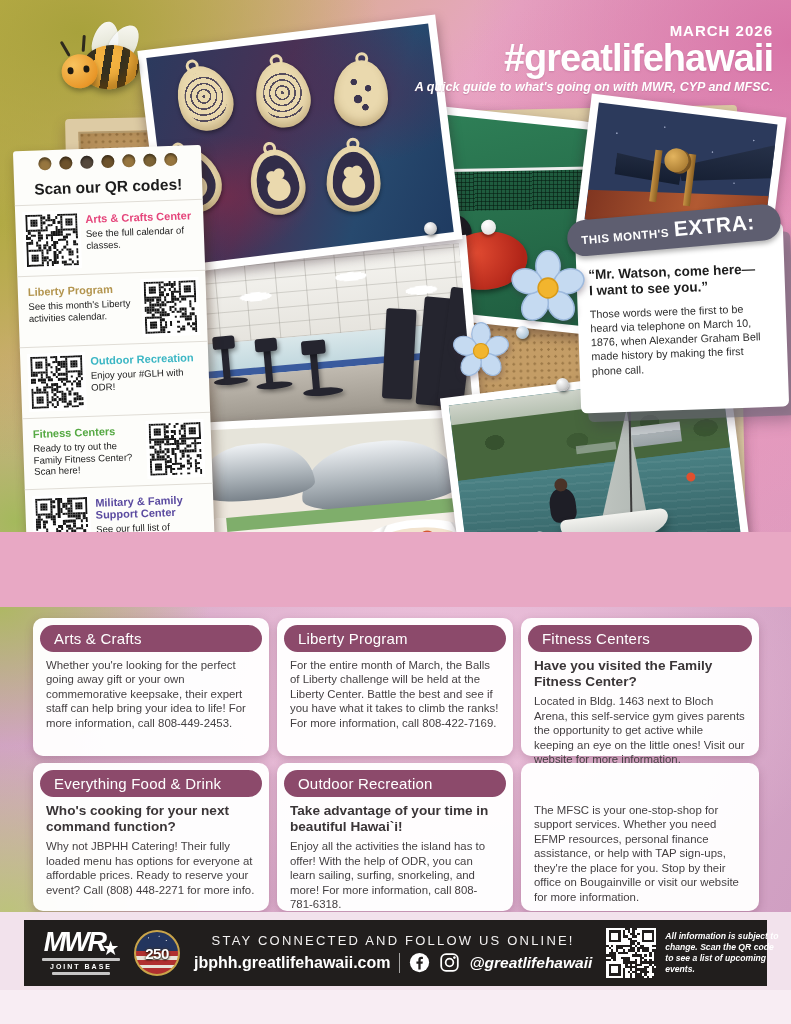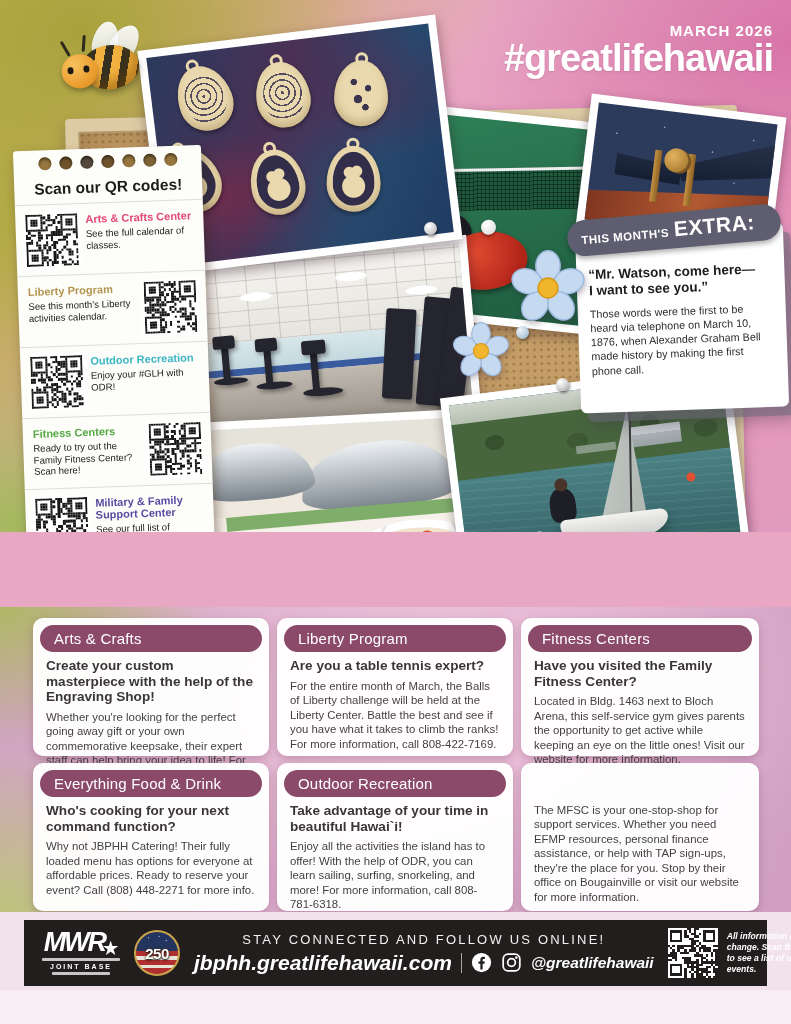--- a/index.html
+++ b/index.html
@@ -193,21 +193,21 @@
   .badge250{width:46px;height:46px;border-radius:50%;border:2px solid #c9a44a;flex:0 0 auto;position:relative;display:flex;align-items:center;justify-content:center;
     background:
       radial-gradient(1.5px 1.5px at 30% 14%,#fff,transparent 60%),
       radial-gradient(1.5px 1.5px at 55% 10%,#fff,transparent 60%),
       radial-gradient(1.5px 1.5px at 72% 20%,#fff,transparent 60%),
       linear-gradient(180deg,#23355e 0 46%,#b03030 46% 58%,#e8e4da 58% 66%,#b03030 66% 78%,#e8e4da 78% 86%,#b03030 86% 100%)}
   .badge250 span{font-size:15px;font-weight:bold;color:#fff;text-shadow:0 1px 2px #000,0 0 3px #5a3c10;letter-spacing:-.5px}
   .fcenter{flex:1;display:flex;flex-direction:column;align-items:center;gap:4px;color:#fff}
   .ftag{font-size:13px;letter-spacing:2.2px;color:#f3f1f1}
   .frow{display:flex;align-items:center;gap:9px}
-  .fsite{font-size:21px;font-weight:bold;font-style:italic}
+  .fsite{font-size:16px;font-weight:bold;}
   .fdiv{width:1px;height:20px;background:rgba(255,255,255,.6)}
   .icn{width:21px;height:21px;flex:0 0 auto}
   .fhandle{font-size:15.5px;font-weight:bold;font-style:italic}
   .fright{display:flex;align-items:center;gap:9px}
   .qr-f{width:50px;height:50px;flex:0 0 50px;display:grid;grid-template-rows:repeat(21,1fr);grid-template-columns:repeat(21,1fr);background:#211e1d}
   .qr-f i{background:#fff}
   .fdisc{width:118px;font-size:8.6px;font-style:italic;color:#fff;line-height:1.3;font-weight:bold}
   .bottom-strip{position:absolute;left:0;top:990px;width:791px;height:34px;background:#f8edf3}
 </style>
 </head>
@@ -228,20 +228,21 @@
 
 <div class="page">
 
   <section class="top">
 
     <div class="board"></div>
 
     <div class="hdr">
       <div class="hdr-date">MARCH 2026</div>
       <div class="hdr-title">#greatlifehawaii</div>
+      <div class="hdr-sub">A quick guide to what's going on with MWR, CYP and MFSC.</div>
     </div>
 
     <div class="photo ph-eggs">
       <div class="ph-in">
         <div class="egg mandala" style="left:26px;top:14px;transform:rotate(-14deg)"></div>
         <div class="egg mandala" style="left:104px;top:20px;transform:rotate(-4deg)"></div>
         <div class="egg floral" style="left:182px;top:28px;transform:rotate(8deg)"></div>
         <div class="egg bunny" style="left:4px;top:94px;transform:rotate(-18deg)"></div>
         <div class="egg bunny" style="left:88px;top:106px;transform:rotate(-6deg)"></div>
         <div class="egg bunny" style="left:164px;top:112px;transform:rotate(6deg)"></div>
@@ -1568,26 +1569,24 @@
       </svg>
     <span class="pin" style="left:424px;top:222px"></span>
     <span class="pin blue" style="left:516px;top:326px"></span>
     <span class="pin" style="left:556px;top:378px"></span>
   </section>
 
   <section class="cards-sec">
 
     <div class="card r1 col1">
       <div class="card-pill">Arts &amp; Crafts</div>
-      <div class="card-title">Create your custom masterpiece with the help of the Engraving Shop!</div>
       <div class="card-body">Whether you're looking for the perfect going away gift or your own commemorative keepsake, their expert staff can help bring your idea to life! For more information, call 808-449-2453.</div>
     </div>
     <div class="card r1 col2">
       <div class="card-pill">Liberty Program</div>
-      <div class="card-title">Are you a table tennis expert?</div>
       <div class="card-body">For the entire month of March, the Balls of Liberty challenge will be held at the Liberty Center. Battle the best and see if you have what it takes to climb the ranks! For more information, call 808-422-7169.</div>
     </div>
     <div class="card r1 col3">
       <div class="card-pill">Fitness Centers</div>
       <div class="card-title">Have you visited the Family Fitness Center?</div>
       <div class="card-body">Located in Bldg. 1463 next to Bloch Arena, this self-service gym gives parents the opportunity to get active while keeping an eye on the little ones! Visit our website for more information.</div>
     </div>
     <div class="card r2 col1">
       <div class="card-pill">Everything Food &amp; Drink</div>
       <div class="card-title">Who's cooking for your next command function?</div>

